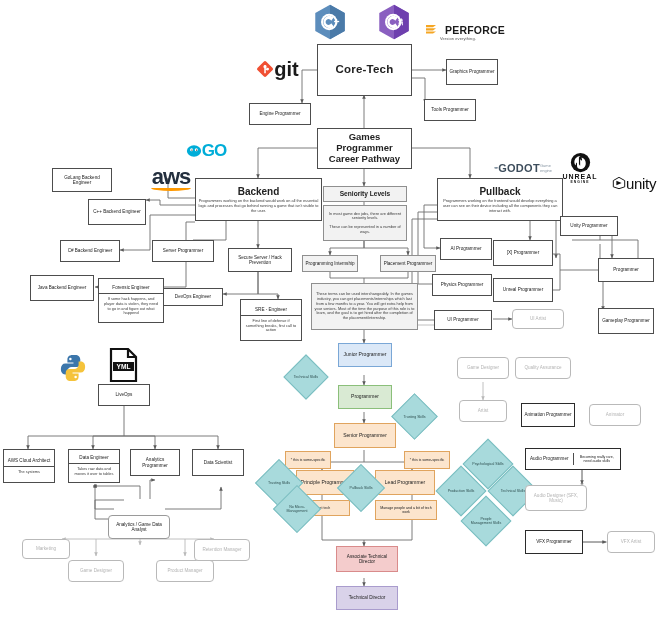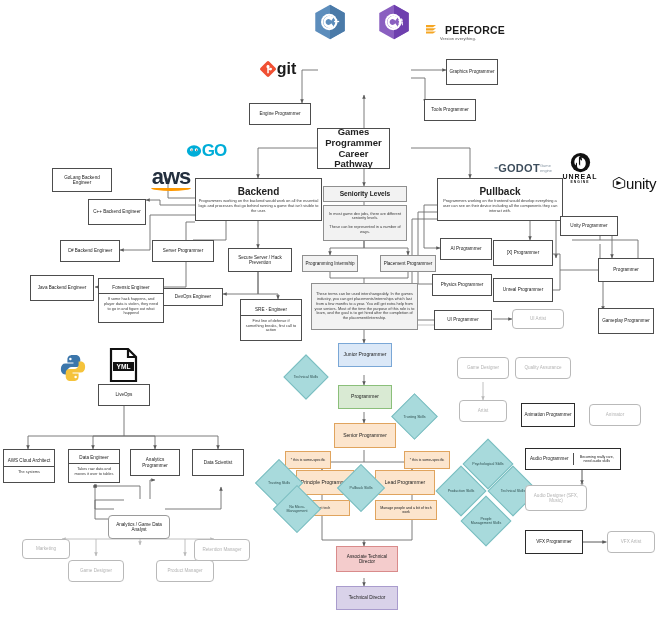--- a/index.html
+++ b/index.html
@@ -59,21 +59,21 @@
     display:block;position:absolute;left:50%;top:50%;
     transform:translate(-50%,-50%) rotate(-45deg);
     width:96%;text-align:center;font-size:3.6px;color:#2f4f50;line-height:1.15;
   }
 
   
   .logo{position:absolute;display:flex;align-items:center;justify-content:center;}
   .aws-text{font-size:22px;font-weight:bold;letter-spacing:-1px;color:#232f3e;font-family:"Liberation Sans",sans-serif;margin-top:13px;}
   .aws-smile{width:40px;height:9px;border-bottom:3px solid #ff9900;border-radius:0 0 50% 50%/0 0 100% 100%;margin-top:-2px;}
   .go-text{font-size:17px;font-weight:bold;color:#00add8;letter-spacing:-1px;}
-  .git-text{font-size:16px;font-weight:bold;color:#1a1a1a;}
+  .git-text{font-size:20px;font-weight:bold;color:#1a1a1a;}
   .perforce-text{font-size:10.5px;font-weight:bold;color:#1a1a1a;letter-spacing:.2px;}
   .perforce-sub{font-size:4px;color:#555;letter-spacing:.1px;}
   .godot-text{font-size:11px;font-weight:bold;color:#3d4d5c;letter-spacing:.3px;}
   .godot-sub{font-size:4px;color:#8a98a5;}
   .unreal-text{font-size:7px;font-weight:bold;color:#111;letter-spacing:1px;}
   .unreal-sub{font-size:3.4px;font-weight:bold;color:#111;letter-spacing:1px;}
   .unity-text{font-size:15px;color:#111;letter-spacing:-.3px;}
 </style>
 </head>
 <body>
@@ -279,31 +279,34 @@
   </div>
   <div class="logo" style="left:106px;top:348px;width:34px;height:34px;">
     <svg width="30" height="34" viewBox="0 0 30 34">
       <path d="M3 1 L20 1 L28 9 L28 33 L3 33 Z" fill="none" stroke="#111" stroke-width="2.2"></path>
       <path d="M20 1 L20 9 L28 9" fill="none" stroke="#111" stroke-width="2.2"></path>
       <rect x="5" y="14" width="21" height="9" fill="#111"></rect>
       <text x="15.5" y="21" font-size="6.6" fill="#fff" text-anchor="middle" font-family="Liberation Sans, sans-serif" font-weight="bold">YML</text>
     </svg>
   </div>
 
+  <div class="node big" style="left:317px;top:44px;width:95px;height:52px;">
+    <span class="ttl">Core-Tech</span>
+  </div>
   <div class="node" style="left:249px;top:103px;width:62px;height:22px;">
     <span class="ttl">Engine Programmer</span>
   </div>
   <div class="node" style="left:446px;top:59px;width:52px;height:26px;">
     <span class="ttl">Graphics Programmer</span>
   </div>
   <div class="node" style="left:424px;top:99px;width:52px;height:22px;">
     <span class="ttl">Tools Programmer</span>
   </div>
 
-  <div class="node mid" style="left:317px;top:128px;width:73px;height:41px;">
+  <div class="node mid" style="left:317px;top:128px;width:95px;height:41px;">
     <span class="ttl">Games Programmer Career Pathway</span>
   </div>
 
   <div class="node" style="left:195px;top:178px;width:127px;height:43px;">
     <span class="ttl" style="font-size:10px;font-weight:bold;">Backend</span>
     <span class="sub">Programmers working on the backend would work on all the essential logic and processes that go behind running a game that isn't visible to the user.</span>
   </div>
   <div class="node" style="left:52px;top:168px;width:60px;height:24px;">
     <span class="ttl">GoLang Backend Engineer</span>
   </div>

